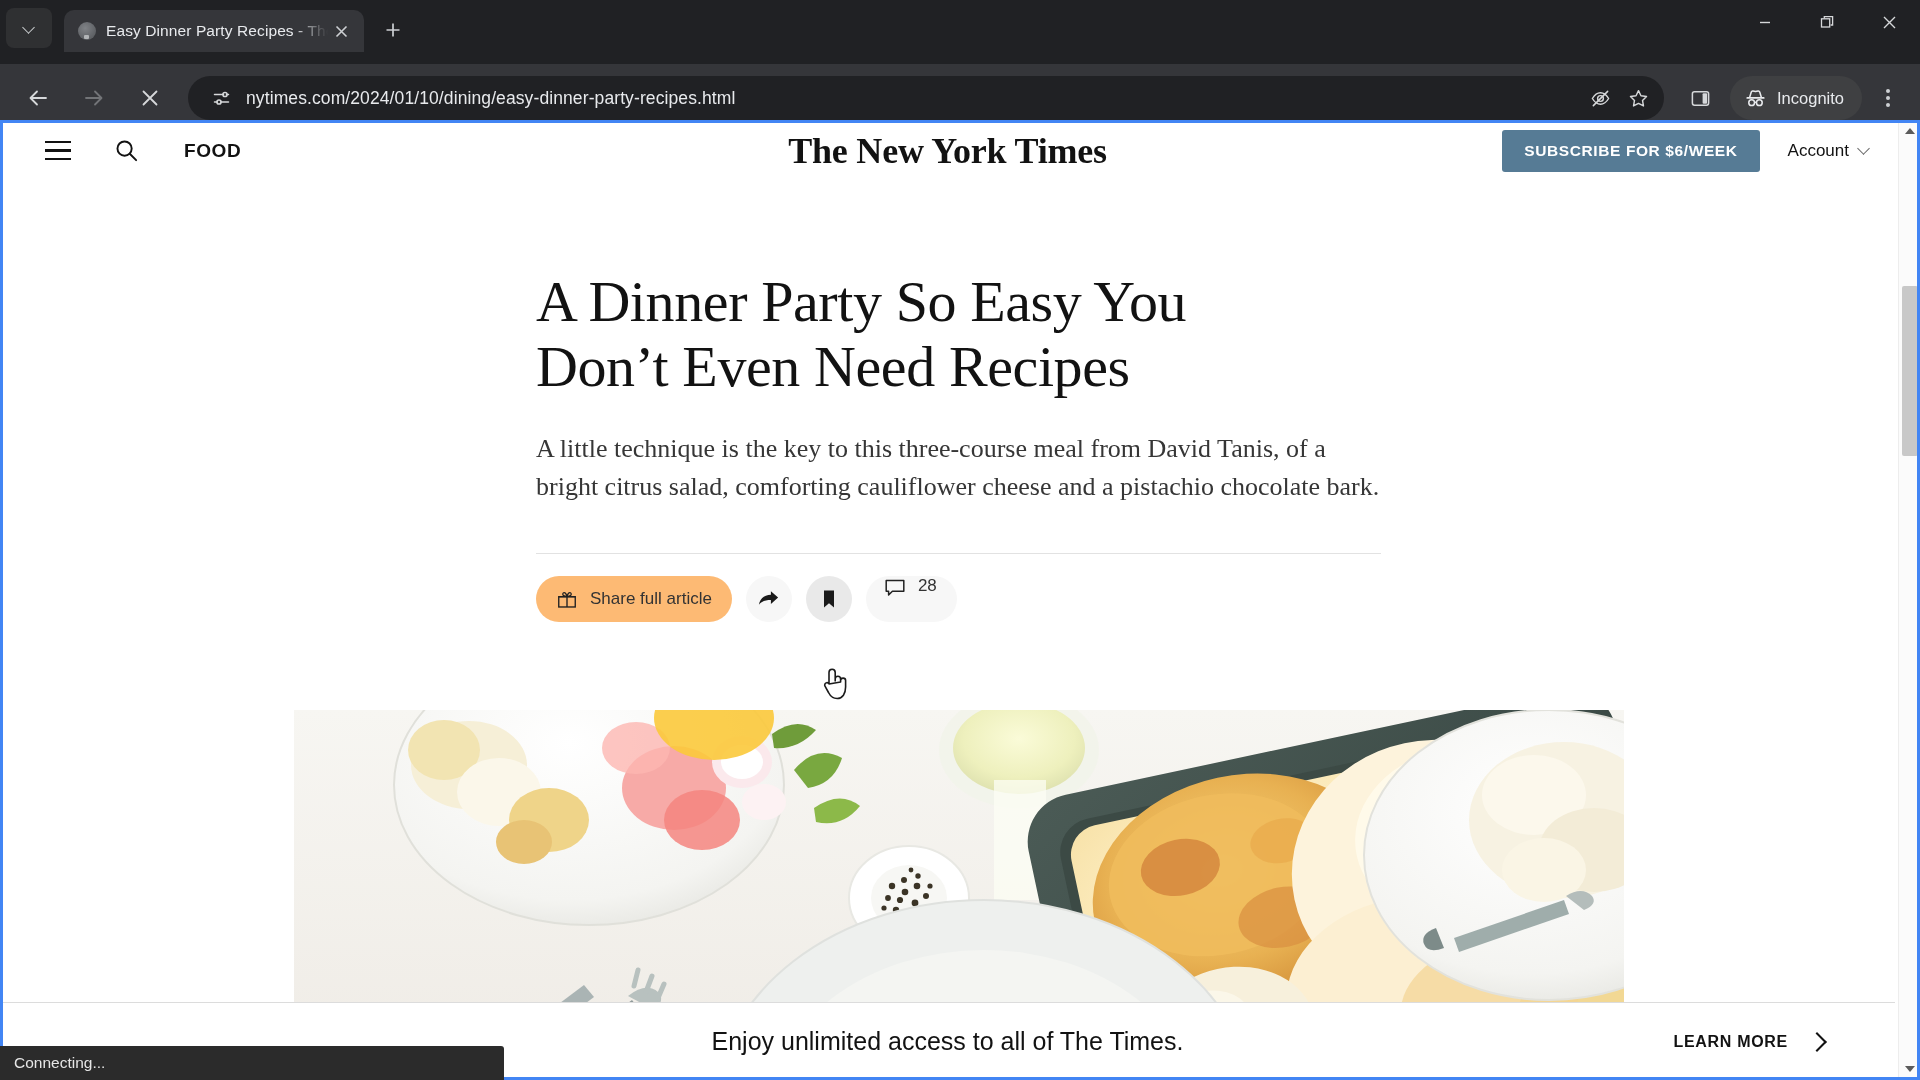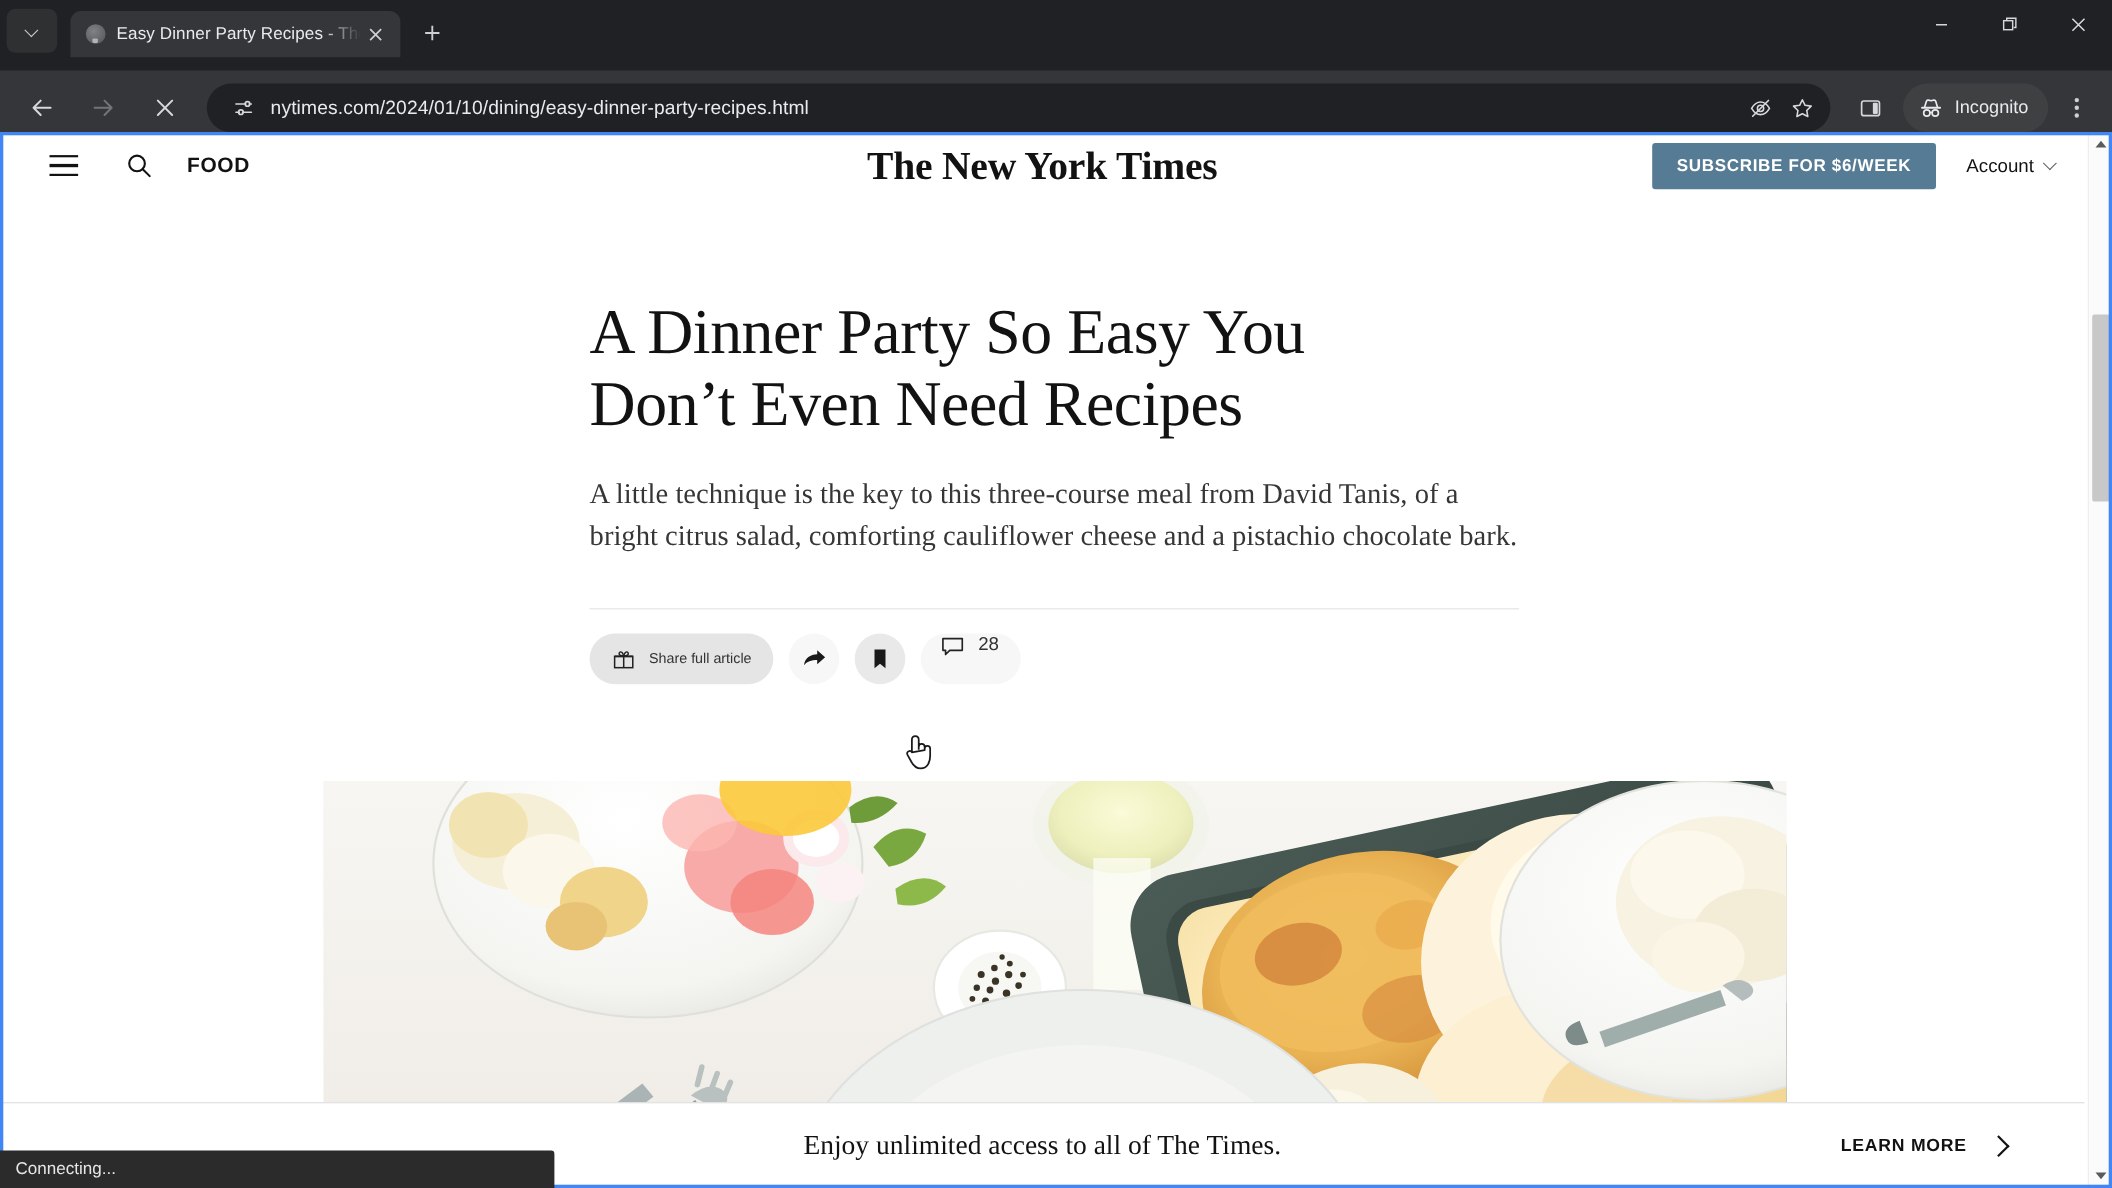--- a/index.html
+++ b/index.html
@@ -139,21 +139,21 @@
     display: flex; align-items: center; padding: 0 26px;
     border-bottom: 1px solid transparent;
   }
   .hdr-left { display: flex; align-items: center; flex: 0 0 auto; }
   .hamburger { width: 40px; height: 40px; display:flex; flex-direction:column;
     align-items:center; justify-content:center; cursor:pointer; margin-left: 12px;}
   .hamburger i { display:block; width:26px; height:2.6px; background:#121212; margin:3px 0; }
   .hdr-search { width: 44px; height: 44px; margin-left: 26px;
     display:flex; align-items:center; justify-content:center; cursor:pointer; }
   .hdr-section {
-    margin-left: 22px; font-weight: 700; font-size: 19px; letter-spacing: .6px;
+    margin-left: 36px; font-weight: 700; font-size: 19px; letter-spacing: .6px;
     color: #121212; cursor: pointer;
   }
   .hdr-logo {
     position: absolute; left: 50%; transform: translateX(-50%); top: 8px;
     font-family: "Liberation Serif", serif;
     font-size: 36px; font-weight: 700; color: #121212;
     letter-spacing: -0.2px; cursor: pointer; line-height: 1.3;
   }
   .hdr-right { margin-left: auto; display: flex; align-items: center; }
   .subscribe-btn {
@@ -186,23 +186,23 @@
   }
   .summary {
     font-family: "Liberation Serif", serif;
     font-size: 26px; line-height: 1.46; color: #363636;
     margin-top: 30px; max-width: 845px;
   }
   .divider { border-top: 1px solid #e2e2e2; margin-top: 47px; width: 845px; }
 
   .actions { display: flex; align-items: center; margin-top: 22px; gap: 14px; }
   .act-pill {
-    height: 46px; border-radius: 23px; background: #e5e5e5;
+    height: 46px; border-radius: 23px; background: #fdba74;
     display: flex; align-items: center; padding: 0 20px;
-    cursor: pointer; color: #333; font-size: 13px;
+    cursor: pointer; color: #333; font-size: 17px;
   }
   .act-round {
     width: 46px; height: 46px; border-radius: 50%; background: #f7f7f7;
     display: flex; align-items: center; justify-content: center; cursor: pointer;
   }
   .act-round.hovered { background: #e9e9e9; }
   .act-comment {
     height: 46px; border-radius: 23px; background: #f7f7f7;
     display: flex; align-items: flex-start; padding: 0 20px 0 17px; gap: 11px;
     cursor: pointer; color: #333; font-size: 17px;
@@ -220,21 +220,21 @@
   }
   .photo-canvas { position: absolute; inset: 0; }
 
   
   .paywall {
     position: absolute; bottom: 0; left: 0; width: 1895px; height: 78px;
     background: #fff; border-top: 1px solid #dcdcdc; z-index: 30;
     display: flex; align-items: center; justify-content: center;
   }
   .paywall-text {
-    font-family: Liberation Serif, serif;
+    font-family: Liberation Sans, sans-serif;
     font-size: 25px; color: #121212;
   }
   .paywall-cta {
     position: absolute; right: 72px; display: flex; align-items: center;
     cursor: pointer; gap: 22px;
   }
   .paywall-cta span {
     font-weight: 700; font-size: 16px; letter-spacing: .7px; color: #121212;
   }
   .cta-chev { width: 13px; height: 13px; position: relative; }

